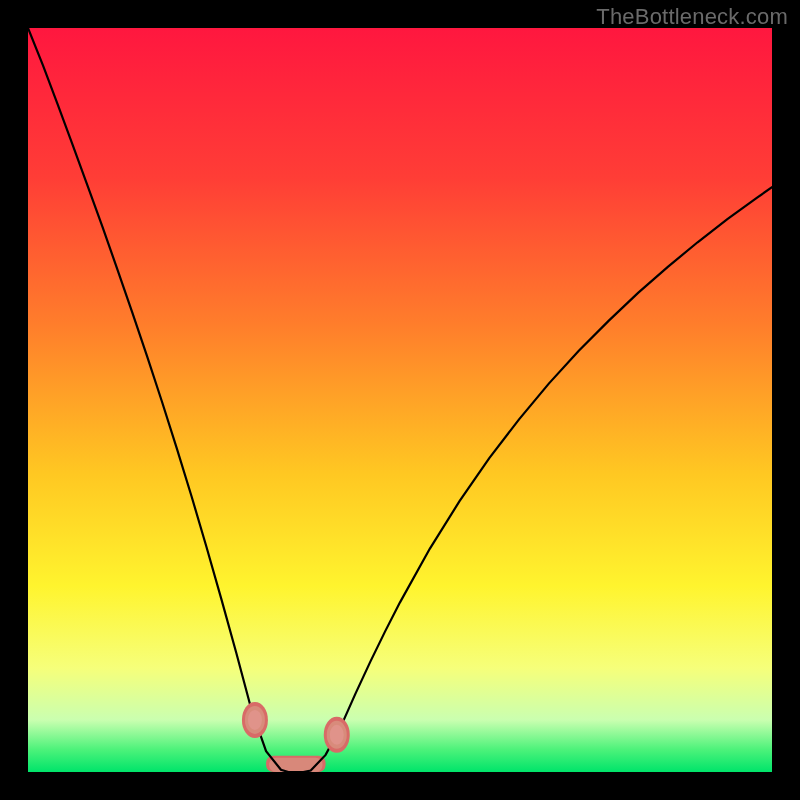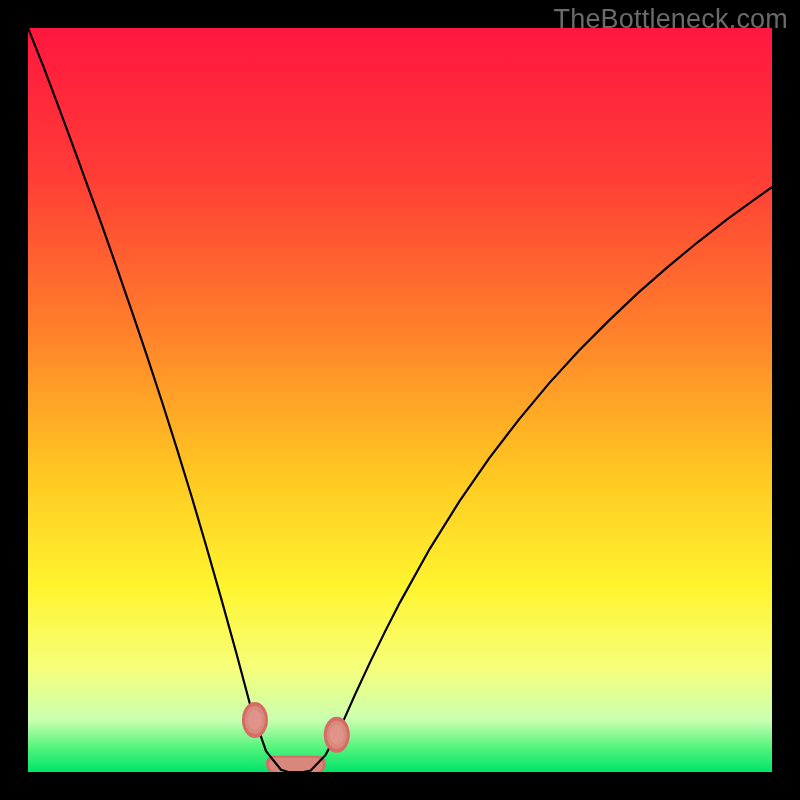--- a/index.html
+++ b/index.html
@@ -1,19 +1,19 @@
 <!DOCTYPE html>
 <html><head>
 <meta charset="utf-8">
 <style>
   * { margin: 0; padding: 0; box-sizing: border-box; }
   body { width: 800px; height: 800px; background: #000; position: relative; font-family: Arial, sans-serif; }
   .frame { position: absolute; left: 28px; top: 28px; width: 744px; height: 744px; background: #000; }
   .plot-area { position: absolute; left: 0; top: 0; width: 744px; height: 744px; }
-  .watermark { position: absolute; top: 4px; right: 12px; color: #6a6a6a; font-size: 27px; font-weight: 500; letter-spacing: 0.2px; }
+  .watermark { position: absolute; top: 4px; right: 12px; color: #6a6a6a; font-size: 22px; font-weight: 500; letter-spacing: 0.2px; }
   svg { display: block; }
 </style>
 </head>
 <body>
 
 <div class="frame">
   <svg class="plot-area" viewBox="0 0 744 744" preserveAspectRatio="none">
     <defs>
       <linearGradient id="bg-grad" x1="0" y1="0" x2="0" y2="1">
           <stop offset="0%" stop-color="#ff173f"></stop>

